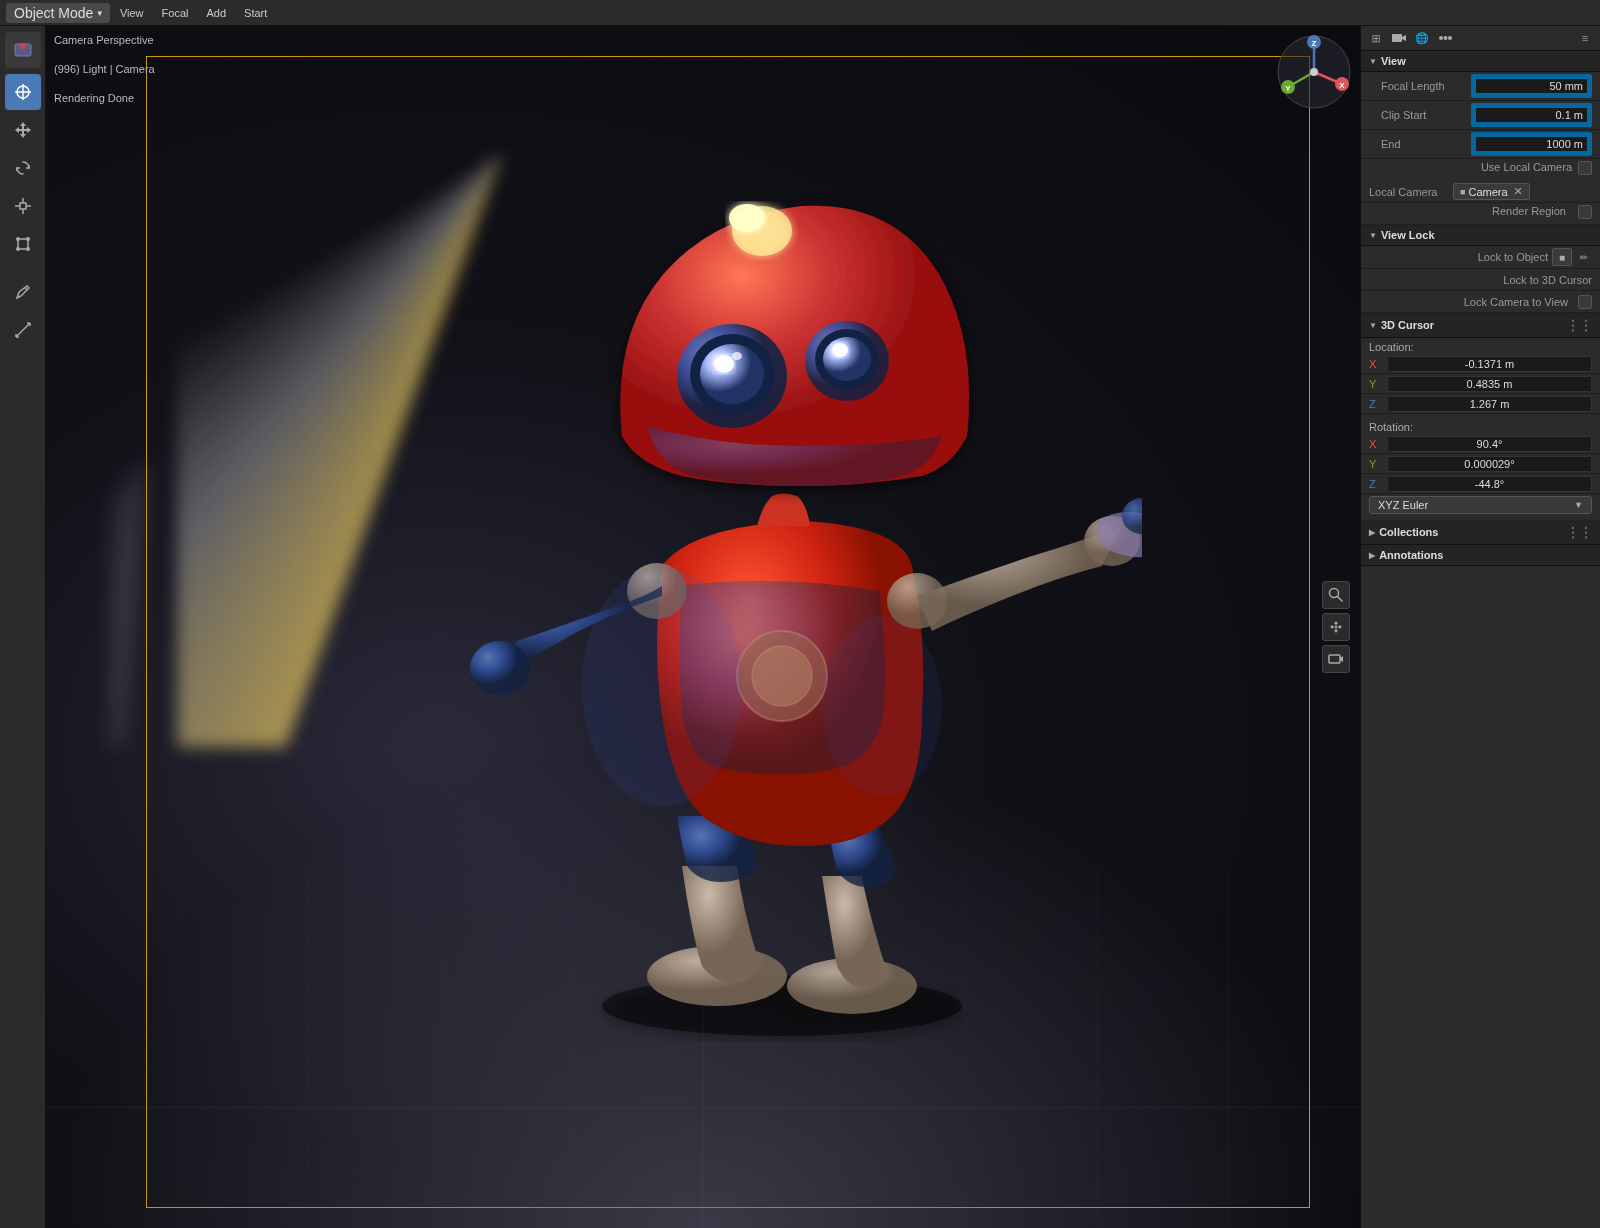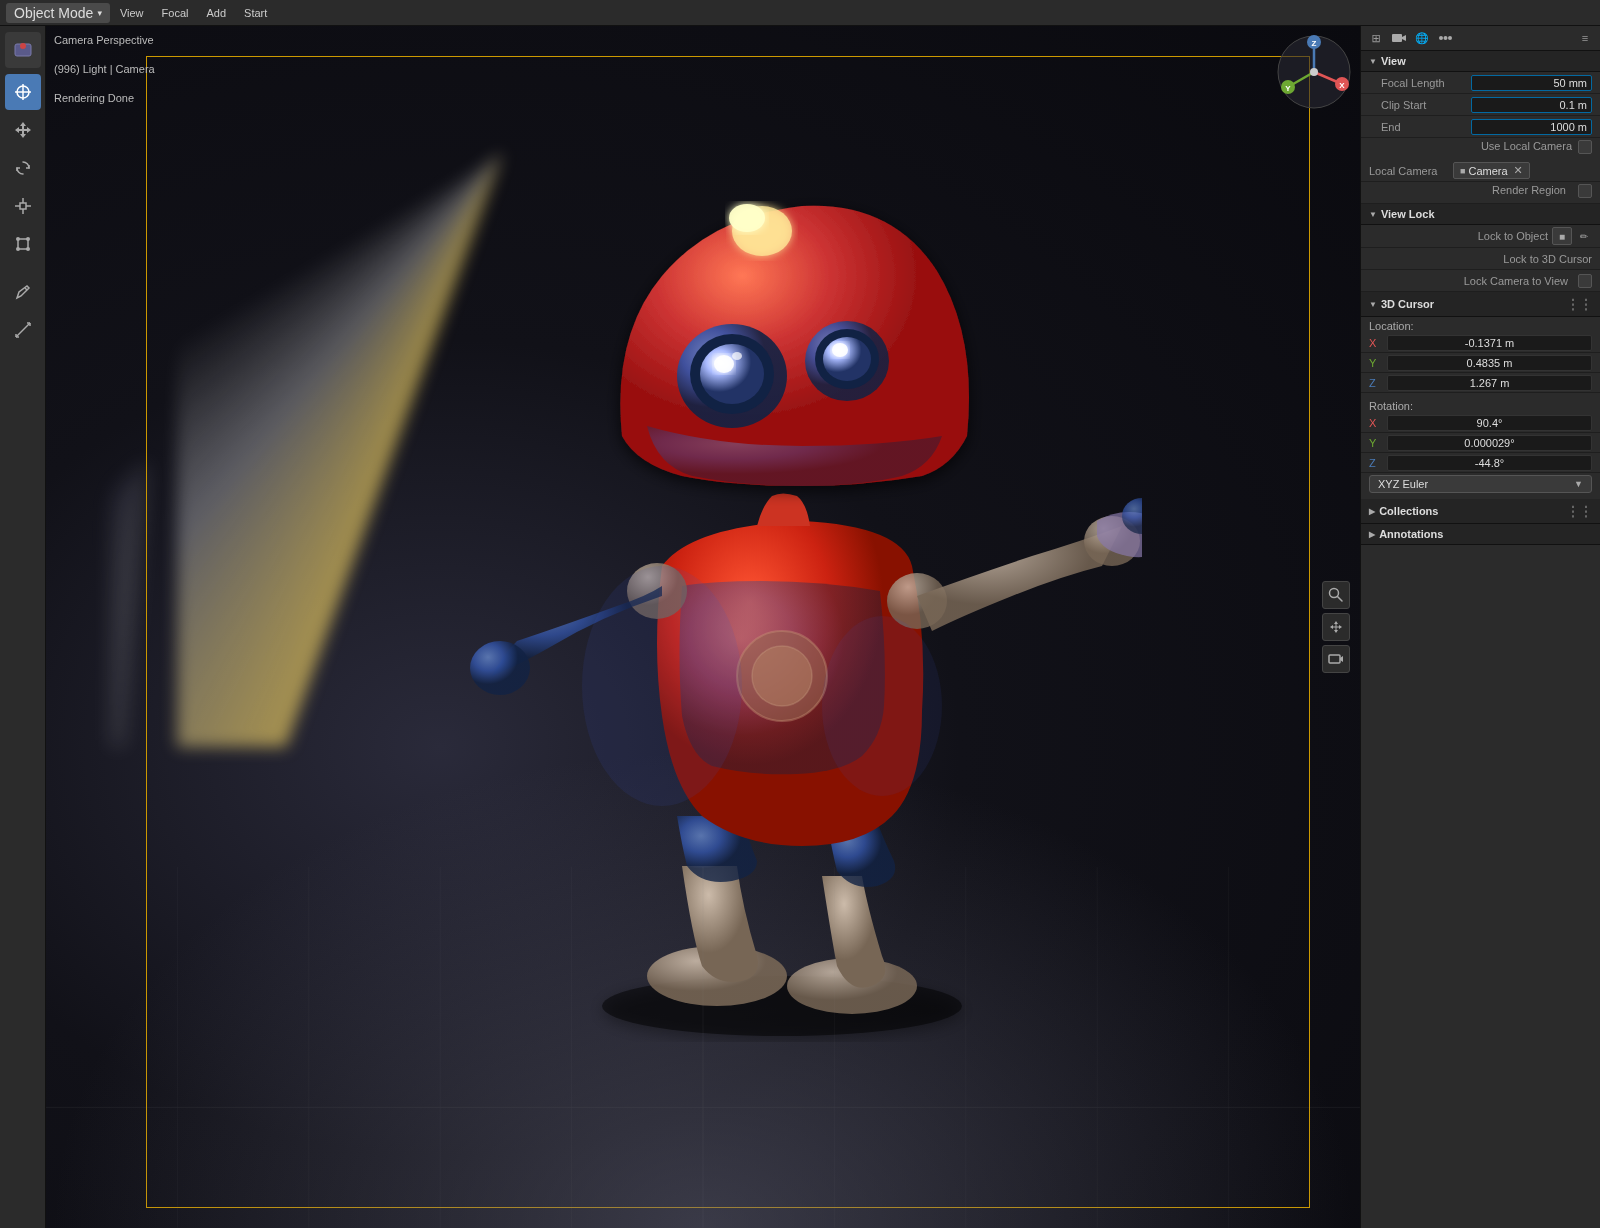--- a/index.html
+++ b/index.html
@@ -208,21 +208,21 @@
     }
     .prop-label {
       color: #999;
       font-size: 11px;
       flex: 0 0 90px;
       margin-left: 12px;
     }
     .prop-value {
       flex: 1;
       background: #1a1a1a;
-      border: 1px solid #0369a1;
+      border: 5px solid #0369a1;
       color: #ddd;
       font-size: 11px;
       padding: 1px 4px;
       border-radius: 2px;
       text-align: right;
     }
 
     
     .prop-checkbox-row {
       display: flex;

